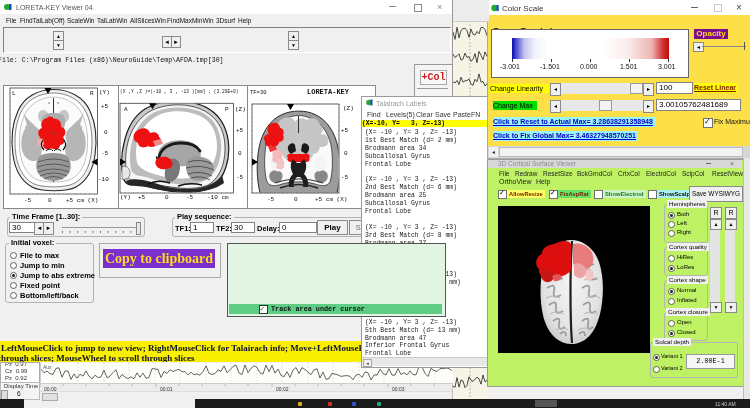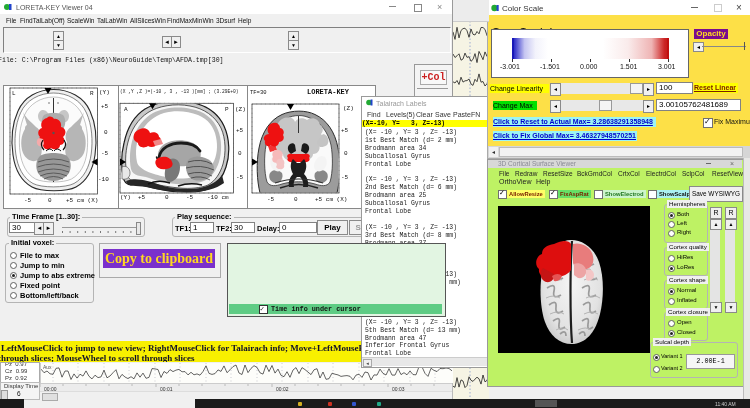--- a/index.html
+++ b/index.html
@@ -463,21 +463,21 @@
 Frontal Lobe</div>
 
     <div class="abs" style="left:0;top:260px;width:127px;height:8px;background:#e8e8e8;border-top:1px solid #ccc;">
       <div class="abs" style="left:1px;top:1px;width:7px;height:6px;background:#f0f0f0;border:1px solid #aaa;font-size:5px;line-height:6px;text-align:center;color:#444;">◂</div>
     </div>
   </div>
 
   <div class="abs" id="greenbox" style="left:227px;top:243px;width:217px;height:72px;background:#e2f5e2;border:1px solid #555;">
     <div class="abs mono" style="left:1px;top:60px;width:213px;height:10px;background:#5ecc84;font-weight:bold;font-size:8px;line-height:10px;color:#111;">
       <span class="abs" style="left:30px;top:1px;width:7px;height:7px;background:#fff;border:1px solid #333;font-size:7px;line-height:7px;">✓</span>
-      <span style="position:absolute;left:42px;font-size:6.8px;">Time info under cursor</span>
+      <span style="position:absolute;left:42px;font-size:6.8px;">Track area under cursor</span>
     </div>
   </div>
 
   <div class="abs" id="colorscale" style="left:487px;top:0;width:263px;height:158px;background:#fde047;border-left:1px solid #aaa;border-bottom:1px solid #aaa;">
     <div class="abs" style="left:0;top:0;width:263px;height:15px;background:#fff;"></div>
     <div class="abs" style="left:3px;top:4px;width:8px;height:8px;">
       <svg width="8" height="8">
           <circle cx="3.5" cy="4" r="3.2" fill="#22aa33"></circle>
           <rect x="5.5" y="1" width="2.2" height="6" fill="#2244cc"></rect>
         </svg>

